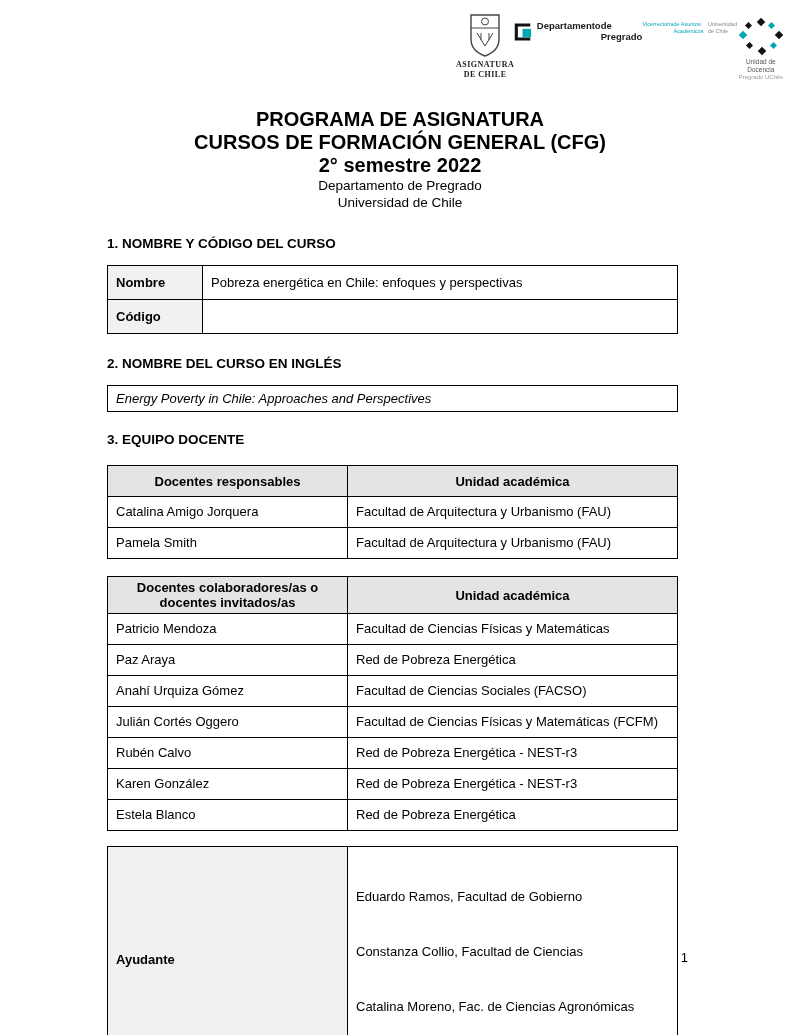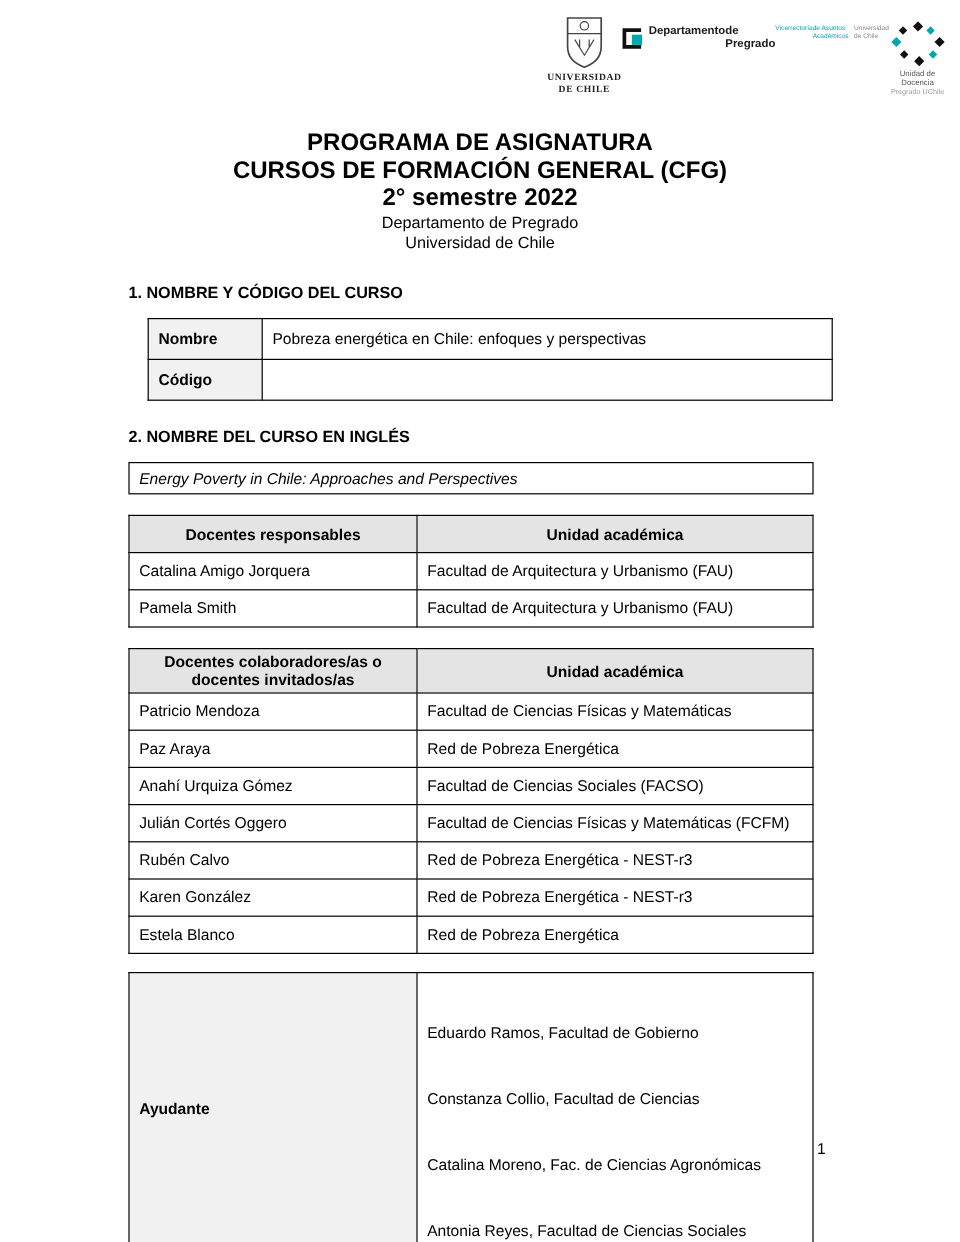--- a/index.html
+++ b/index.html
@@ -40,21 +40,21 @@
   h2.section-heading { font-size:13.5px; font-weight:bold; line-height:17px; }
   .s1 { margin-top:24px; }
   .s2 { margin-top:21px; }
   .s3 { margin-top:19px; }
 
   table.tbl { width:100%; border-collapse:collapse; table-layout:fixed; }
   table.tbl td, table.tbl th {
     border:1.5px solid #000; font-size:13px; line-height:16px;
     padding:4px 8px; vertical-align:middle; text-align:left; overflow:hidden;
   }
-  .tbl-namecode { margin-top:13px;margin-left:16px; }
+  .tbl-namecode { margin-top:13px; }
   .tbl-namecode td { height:34px; }
   .tbl-namecode td.label-cell { width:95px; background:#f1f1f1; font-weight:bold; }
 
   .english-box {
     margin-top:13px; border:1.5px solid #000; padding:4px 8px;
     font-size:13px; font-style:italic; line-height:17px;
   }
 
   .tbl-equipo { margin-top:17px; }
   .tbl-equipo th.hdr {
@@ -84,21 +84,21 @@
   <div class="logo-row">
 
     <div class="logo-block">
       <svg width="34" height="44" viewBox="0 0 34 44">
         <path d="M3 1 h28 v24 q0 12 -14 17 Q3 37 3 25 z" fill="none" stroke="#444" stroke-width="1.4"></path>
         <path d="M3 14 h28" stroke="#444" stroke-width="1" fill="none"></path>
         <circle cx="17" cy="7.5" r="3.5" fill="none" stroke="#444" stroke-width="1"></circle>
         <path d="M9 19 l8 13 8 -13 M13 19 v7 M21 19 v7" fill="none" stroke="#444" stroke-width="1"></path>
       </svg>
       <div class="uchile-caption">
-        <div>UNIVERSIDAD</div>
+        <div>ASIGNATURA</div>
         <div>DE CHILE</div>
       </div>
     </div>
 
     <div class="pregrado-block">
       <svg width="24" height="24" viewBox="0 0 24 24">
         <path d="M21 3 H3 v18 h18" fill="none" stroke="#111" stroke-width="4"></path>
         <rect x="11" y="8" width="11" height="11" fill="#00a7b3"></rect>
       </svg>
       <div class="pregrado-text">
@@ -149,20 +149,21 @@
           <td class="label-cell">Código</td>
           <td></td>
         </tr>
       </tbody>
     </table>
 
     <h2 class="section-heading s2">2. NOMBRE DEL CURSO EN INGLÉS</h2>
 
     <div class="english-box">Energy Poverty in Chile: Approaches and Perspectives</div>
 
+    <h2 class="section-heading s3">3. EQUIPO DOCENTE</h2>
 
     <table class="tbl tbl-equipo">
       <thead>
         <tr>
           <th class="hdr col-name">Docentes responsables</th>
           <th class="hdr">Unidad académica</th>
         </tr>
       </thead>
       <tbody>
         <tr>

